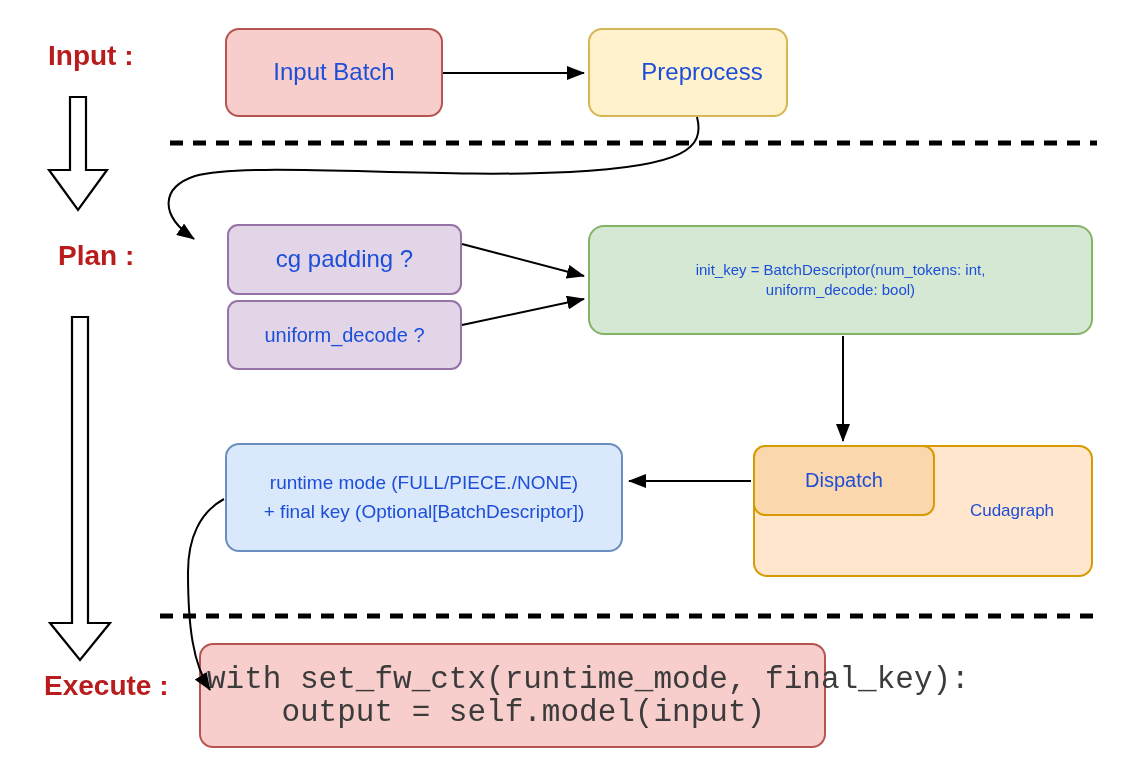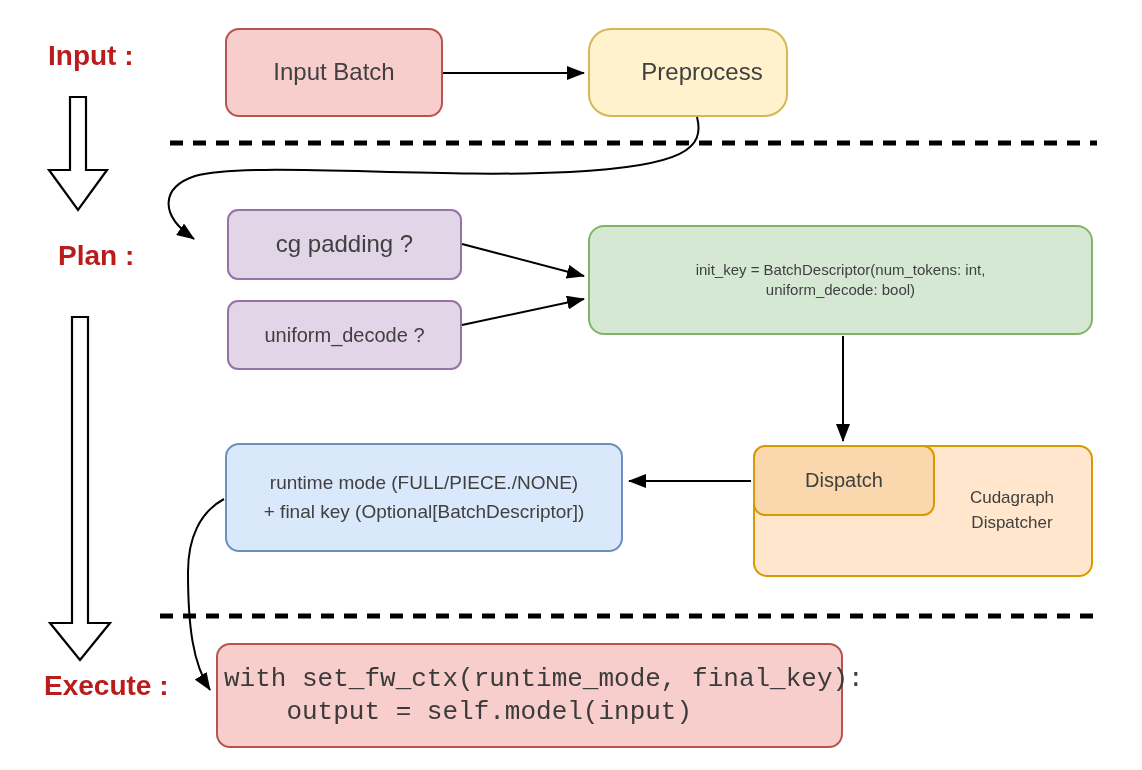--- a/index.html
+++ b/index.html
@@ -24,35 +24,35 @@
     margin-left: 20px;
   }
   .node {
     position: absolute;
     box-sizing: border-box;
     display: flex;
     flex-direction: column;
     align-items: center;
     justify-content: center;
     text-align: center;
-    color: #404040;
+    color: #1d4ed8;
     line-height: 1.35;
     z-index: 1;
   }
   .node .ln { white-space: nowrap; }
   .box-red    { background: var(--red-fill);    border: 2px solid var(--red-stroke);    border-radius: 14px; }
-  .box-yellow { background: var(--yellow-fill); border: 2px solid var(--yellow-stroke); border-radius: 23px; padding-left: 28px; }
+  .box-yellow { background: var(--yellow-fill); border: 2px solid var(--yellow-stroke); border-radius: 14px; padding-left: 28px; }
   .box-purple { background: var(--purple-fill); border: 2px solid var(--purple-stroke); border-radius: 11px; }
   .box-green  { background: var(--green-fill);  border: 2px solid var(--green-stroke);  border-radius: 16px; }
   .box-blue   { background: var(--blue-fill);   border: 2px solid var(--blue-stroke);   border-radius: 14px; }
   .box-orange { background: var(--orange-fill); border: 2px solid var(--orange-stroke); border-radius: 14px; }
 
   #input-batch    { left: 225px; top: 28px;  width: 218px; height: 89px;  font-size: 24px; }
   #preprocess     { left: 588px; top: 28px;  width: 200px; height: 89px;  font-size: 24px; }
-  #cg-padding     { left: 227px; top: 209px; width: 235px; height: 71px;  font-size: 24px; }
+  #cg-padding     { left: 227px; top: 224px; width: 235px; height: 71px;  font-size: 24px; }
   #uniform-decode { left: 227px; top: 300px; width: 235px; height: 70px;  font-size: 20px; }
   #init-key       { left: 588px; top: 225px; width: 505px; height: 110px; font-size: 15px; }
   #runtime-mode   { left: 225px; top: 443px; width: 398px; height: 109px; font-size: 19px; line-height: 1.5; }
 
   #cudagraph-dispatcher { left: 753px; top: 445px; width: 340px; height: 132px; }
   #dispatch {
     position: absolute;
     left: -2px; top: -2px;
     width: 182px; height: 71px;
     box-sizing: border-box;
@@ -65,26 +65,26 @@
   #dispatcher-label {
     position: absolute;
     right: 0; top: 0;
     width: 158px; height: 100%;
     display: flex; flex-direction: column;
     align-items: center; justify-content: center;
     font-size: 17px;
     line-height: 1.45;
   }
   #execute-code {
-    left: 216px; top: 643px; width: 627px; height: 105px;
+    left: 199px; top: 643px; width: 627px; height: 105px;
     align-items: flex-start;
     justify-content: center;
     padding-left: 6px;
     font-family: "Liberation Mono", "DejaVu Sans Mono", monospace;
-    font-size: 26px;
+    font-size: 31px;
     line-height: 33px;
     color: #3b3b3b;
     text-align: left;
   }
   .code-line { white-space: pre; }
 
   #arrow-layer {
     position: absolute;
     left: 0; top: 0;
     width: 1142px; height: 770px;
@@ -126,21 +126,20 @@
     <span class="ln">runtime mode (FULL/PIECE./NONE)</span>
     <span class="ln">+ final key (Optional[BatchDescriptor])</span>
   </div>
 
   <div class="node box-orange" id="cudagraph-dispatcher">
     <div id="dispatch">
       <span class="ln">Dispatch</span>
     </div>
     <div id="dispatcher-label">
       <span class="ln">Cudagraph</span>
-      <span class="ln">Dispatcher</span>
     </div>
   </div>
 
   <div class="node box-red" id="execute-code">
     <span class="code-line">with set_fw_ctx(runtime_mode, final_key):</span>
     <span class="code-line">    output = self.model(input)</span>
   </div>
 
   <svg id="arrow-layer" width="1142" height="770" viewBox="0 0 1142 770" xmlns="http://www.w3.org/2000/svg">
     <defs>

